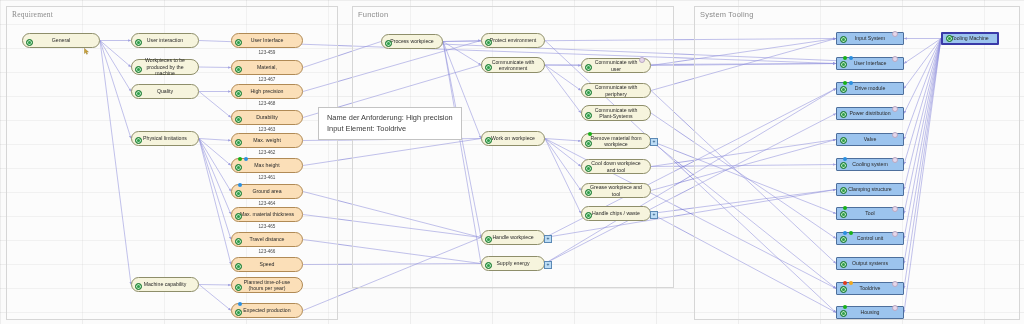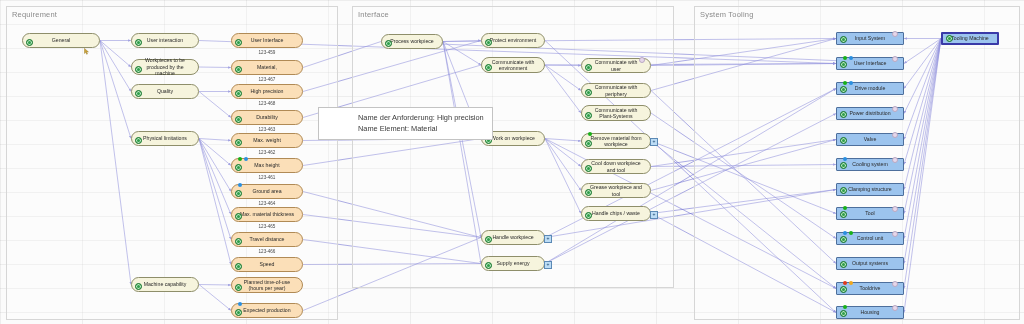--- a/index.html
+++ b/index.html
@@ -25,21 +25,21 @@
          background:#2e9e49;border:1px solid #1d7a33;box-shadow:inset 0 0 0 1px #bfe8c6;}
   .dot{position:absolute;top:-2.5px;width:4px;height:4px;border-radius:50%;}
   .dot.green{background:#18b018;} .dot.blue{background:#2a8fe0;}
   .dot.red{background:#e03b1c;} .dot.orange{background:#f0a81e;}
   .dot.lilac{background:#e6d7ea;border:1px solid #b9a8c2;}
   .plus{position:absolute;width:6px;height:6px;background:#bcdcf5;border:1px solid #5b89b5;
         font-size:5px;line-height:5px;text-align:center;color:#17456e;}
   .idlbl{position:absolute;font-size:4.6px;color:#4a4a4a;text-align:center;}
   .tooltip{position:absolute;background:#ffffff;border:1px solid #c3c3c3;
            font-size:7.4px;color:#3a3a3a;line-height:1.5;padding:4px 8px 5px 8px;}
-  .tooltip div{white-space:nowrap;margin-left:31px;}
+  .tooltip div{white-space:nowrap;}
   .cursor{position:absolute;width:7px;height:7px;}
 </style>
 </head>
 <body>
 
 <div id="canvas">
   <div class="grid"></div>
   <svg class="wires" id="wires">
       <defs>
         <marker id="ar" markerWidth="5" markerHeight="5" refX="4.4" refY="2" orient="auto">
@@ -114,23 +114,23 @@
       <path d="M545,237.5 L836,88.5" stroke="#6a6ad0" stroke-width="0.65" fill="none" opacity="0.85" marker-end="url(#ar)"></path>
       <path d="M545,263.5 L836,113.5" stroke="#6a6ad0" stroke-width="0.65" fill="none" opacity="0.85" marker-end="url(#ar)"></path>
       <path d="M545,263.5 L836,88.5" stroke="#6a6ad0" stroke-width="0.65" fill="none" opacity="0.85" marker-end="url(#ar)"></path>
       <path d="M545,40.5 L836,312.5" stroke="#6a6ad0" stroke-width="0.65" fill="none" opacity="0.85" marker-end="url(#ar)"></path>
       <path d="M545,138.5 L836,288.5" stroke="#6a6ad0" stroke-width="0.65" fill="none" opacity="0.85" marker-end="url(#ar)"></path>
       <path d="M545,65 L836,63.5" stroke="#6a6ad0" stroke-width="0.65" fill="none" opacity="0.85" marker-end="url(#ar)"></path>
       <path d="M443,41.5 L836,38.5" stroke="#6a6ad0" stroke-width="0.65" fill="none" opacity="0.85" marker-end="url(#ar)"></path>
     </svg>
   <div id="lanes">
       <div class="lane" style="left: 6px; top: 6px; width: 330px; height: 312px;"></div>
-      <div class="lane-title" style="left: 12px; top: 10px;">Requirement</div>
+      <div class="lane-title" style="left: 12px; top: 10px; font-family: Liberation Serif, serif;">Requirement</div>
       <div class="lane" style="left: 352px; top: 6px; width: 320px; height: 280px;"></div>
-      <div class="lane-title" style="left: 358px; top: 10px;">Interface</div>
+      <div class="lane-title" style="left: 358px; top: 10px;">Function</div>
       <div class="lane" style="left: 694px; top: 6px; width: 324px; height: 312px;"></div>
       <div class="lane-title" style="left: 700px; top: 10px;">System Tooling</div>
     </div>
   <div id="nodes">
       <div class="node req" style="left: 22px; top: 33px; width: 78px; height: 15px;">
         <span>General</span>
         <span class="badge"></span>
       </div>
       <div class="node req" style="left: 131px; top: 33px; width: 68px; height: 15px;">
         <span>User interaction</span>
@@ -340,19 +340,19 @@
         <span class="dot lilac" style="left: auto; right: 5px;"></span>
       </div>
       <div class="node sys sel" style="left: 941px; top: 32px; width: 58px; height: 13px;">
         <span>Tooling Machine</span>
         <span class="badge"></span>
       </div>
     </div>
 
   <div class="tooltip" id="tooltip" style="left:318px;top:107px;">
     <div>Name der Anforderung: High precision</div>
-    <div>Name Element: Material</div>
+    <div>Input Element: Tooldrive</div>
   </div>
 
   <svg class="cursor" style="left:84px;top:48px;" viewBox="0 0 10 10">
     <path d="M0.5,0.5 L0.5,8 L2.4,6.1 L3.7,9 L5.1,8.4 L3.8,5.6 L6.4,5.6 Z" fill="#caa23c" stroke="#8a6d18" stroke-width="0.5"></path>
   </svg>
 </div>
 
 </body></html>

